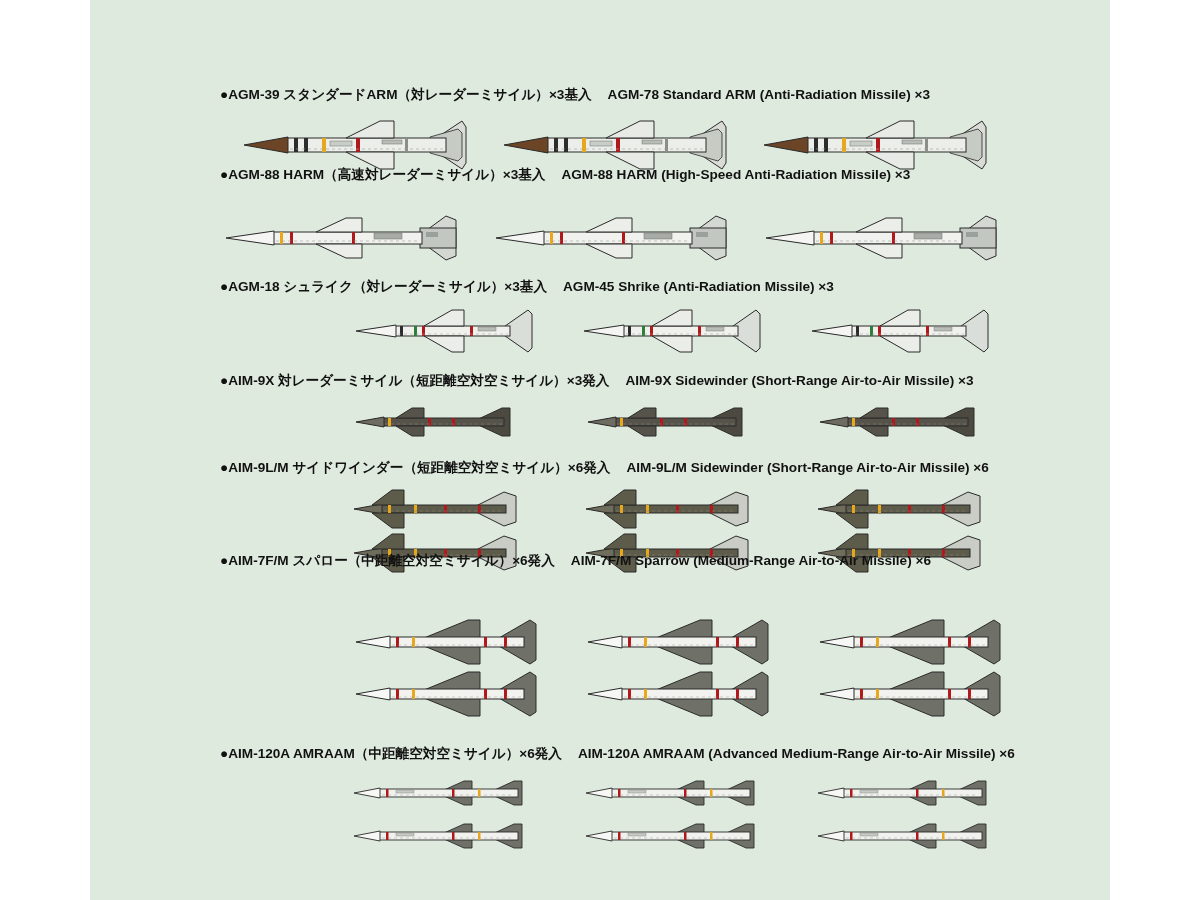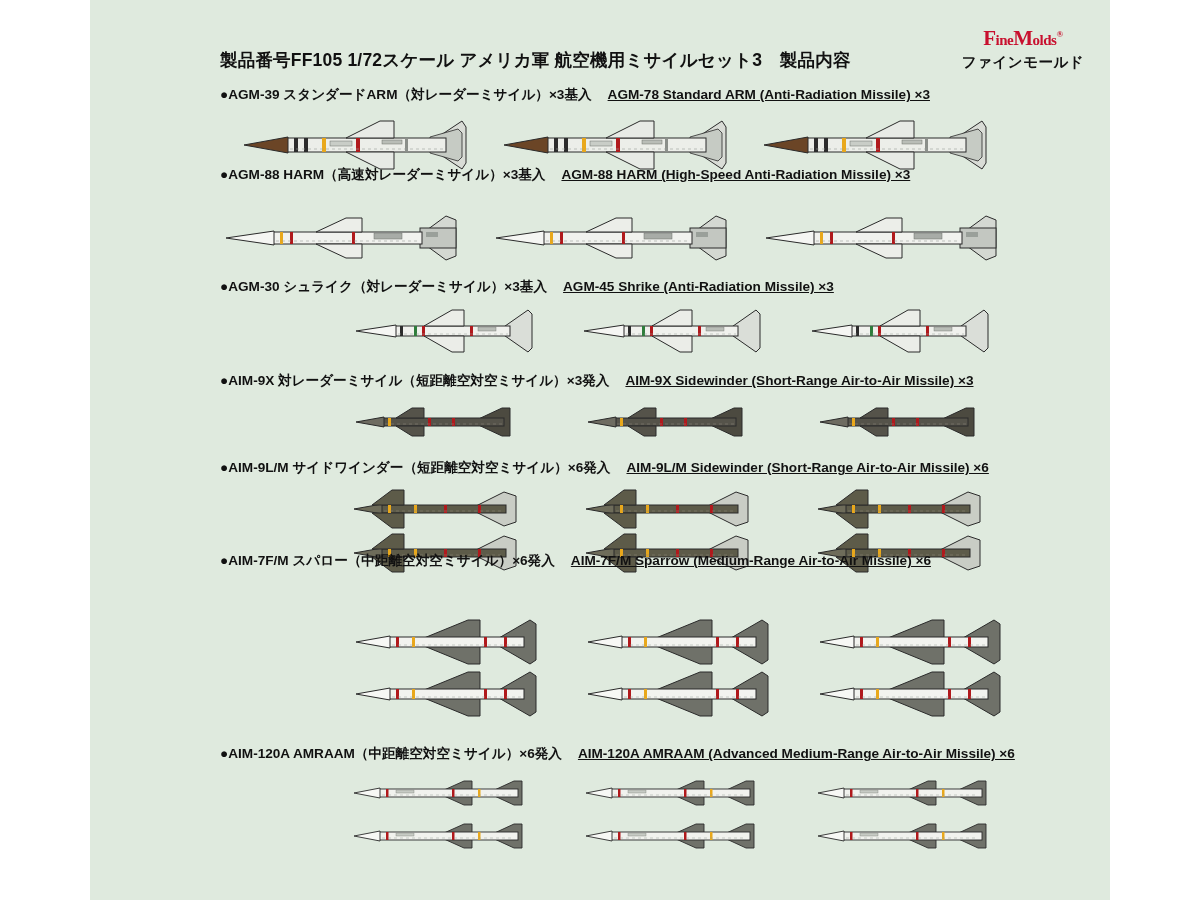--- a/index.html
+++ b/index.html
@@ -28,38 +28,31 @@
   }
   #title{
     position:absolute;left:130px;top:48px;
     font-size:17.5px;font-weight:bold;color:#111;letter-spacing:0.2px;
   }
   .section{position:absolute;left:0;width:1020px;}
   .sec-head{
     position:absolute;left:130px;font-size:13.6px;font-weight:bold;color:#111;
     white-space:nowrap;
   }
-  .sec-head .en{margin-left:16px;text-decoration:underline;}
+  .sec-head .en{margin-left:16px;}
   .row{position:absolute;}
   .mis{position:absolute;}
   svg{display:block;overflow:visible;}
 </style>
 </head>
 <body>
 
 <div id="sheet">
 
-  <div id="brand">
-    <div class="fm">
-      <span>F</span><span class="small">ine</span><span>M</span><span class="small">olds</span><span class="reg">®</span>
-    </div>
-    <div class="jp">ファインモールド</div>
-  </div>
-
-  <div id="title">製品番号FF105 1/72スケール アメリカ軍 航空機用ミサイルセット3　製品内容</div>
+
 
   <div class="section">
     <div class="sec-head" style="top:86px">
       <span>●AGM-39 スタンダードARM（対レーダーミサイル）×3基入</span><span class="en">AGM-78 Standard ARM (Anti-Radiation Missile) ×3</span>
     </div>
 
     <div class="row" style="left:0;top:115px">
 
       <div class="mis" style="left:140px;top:0">
         <svg width="240" height="60" viewBox="0 0 240 60">
@@ -176,21 +169,21 @@
           <rect x="154" y="23" width="28" height="6" fill="#a8aca7" stroke="#6c706b" stroke-width="0.5"></rect>
           <rect x="206" y="22" width="12" height="5" fill="#9aa09a"></rect>
           <line x1="56" y1="31" x2="198" y2="31" stroke="#9aa09a" stroke-width="0.6" stroke-dasharray="3 3"></line>
         </svg>
       </div>
     </div>
   </div>
 
   <div class="section">
     <div class="sec-head" style="top:278px">
-      <span>●AGM-30 シュライク（対レーダーミサイル）×3基入</span><span class="en">AGM-45 Shrike (Anti-Radiation Missile) ×3</span>
+      <span>●AGM-18 シュライク（対レーダーミサイル）×3基入</span><span class="en">AGM-45 Shrike (Anti-Radiation Missile) ×3</span>
     </div>
 
     <div class="row" style="left:0;top:306px">
       <div class="mis" style="left:262px;top:0">
         <svg width="190" height="50" viewBox="0 0 190 50">
           <polygon points="146,25 176,4 180,8 180,42 176,46" fill="#dadeD8" stroke="#2a2a2a" stroke-width="1"></polygon>
           <rect x="42" y="20" width="116" height="10" fill="#f0f1ed" stroke="#2a2a2a" stroke-width="1"></rect>
           <polygon points="4,25 44,19 44,31" fill="#f5f6f3" stroke="#2a2a2a" stroke-width="1"></polygon>
           <polygon points="72,20 100,4 112,4 112,20" fill="#ebedE8" stroke="#2a2a2a" stroke-width="1"></polygon>
           <polygon points="72,30 100,46 112,46 112,30" fill="#ebedE8" stroke="#2a2a2a" stroke-width="1"></polygon>

